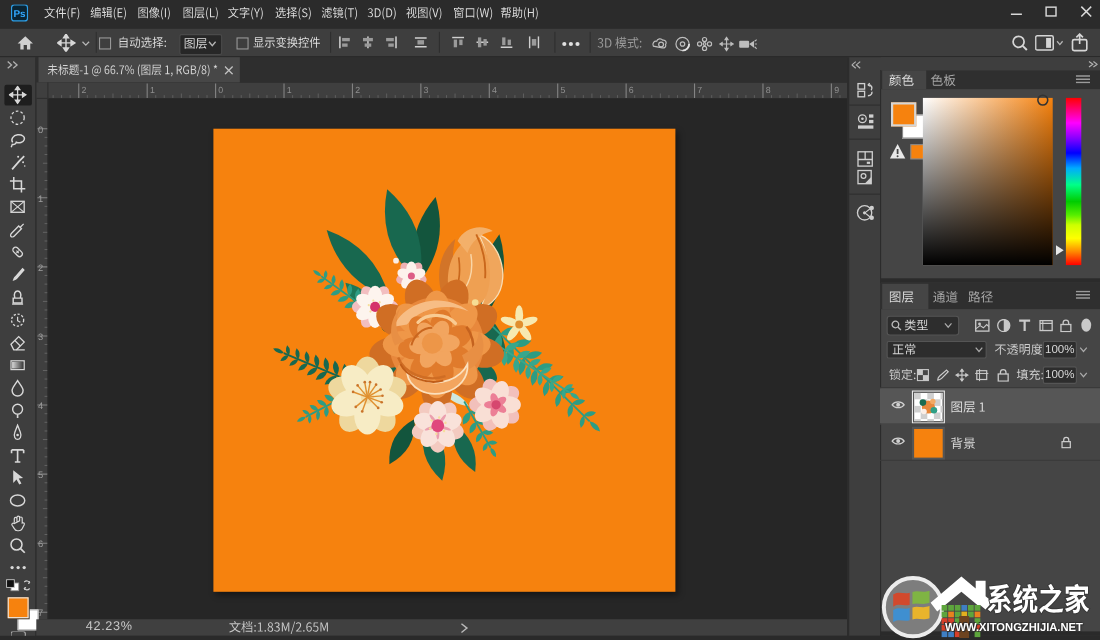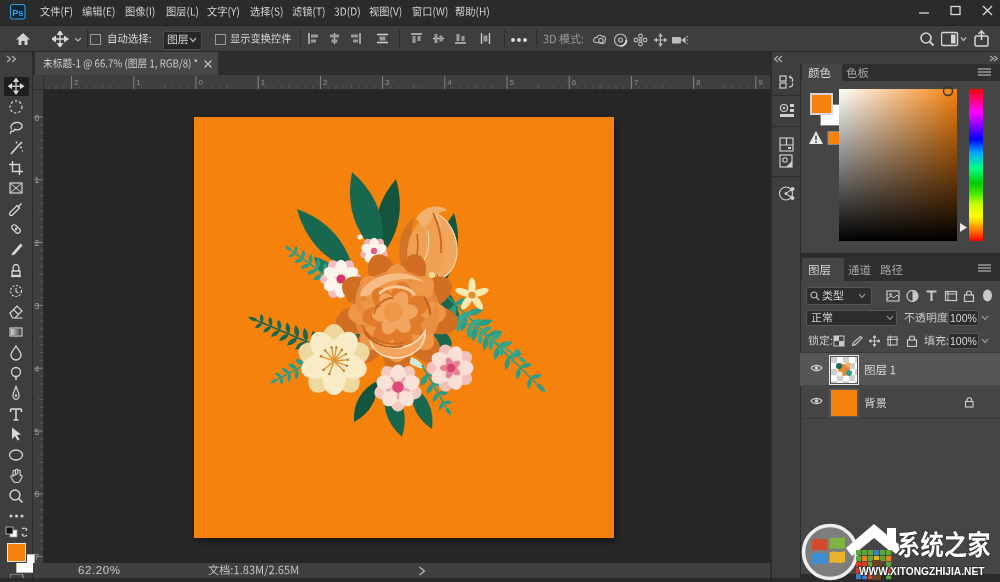--- a/index.html
+++ b/index.html
@@ -945,21 +945,21 @@
     <path transform="translate(0,13.2)" d="M8.5 -4.3V-3.4H3.1V-4.3ZM2.3 -5.0V0.9H3.1V-1.1H8.5V-0.0C8.5 0.1 8.4 0.2 8.2 0.2C8.0 0.2 7.3 0.2 6.7 0.2C6.8 0.4 6.9 0.7 7.0 0.9C7.9 0.9 8.5 0.9 8.8 0.8C9.2 0.7 9.3 0.4 9.3 -0.0V-5.0ZM3.1 -2.7H8.5V-1.7H3.1ZM3.8 -9.7V-8.7H0.9V-8.0H3.8V-6.9C2.6 -6.7 1.4 -6.5 0.6 -6.4L0.8 -5.7L3.8 -6.2V-5.4H4.6V-9.7ZM6.3 -9.7V-6.6C6.3 -5.7 6.6 -5.5 7.7 -5.5C7.9 -5.5 9.4 -5.5 9.7 -5.5C10.5 -5.5 10.8 -5.8 10.9 -6.9C10.6 -7.0 10.3 -7.1 10.1 -7.2C10.1 -6.4 10.0 -6.2 9.6 -6.2C9.3 -6.2 8.0 -6.2 7.8 -6.2C7.3 -6.2 7.2 -6.3 7.2 -6.6V-7.5C8.3 -7.8 9.5 -8.1 10.4 -8.5L9.8 -9.1C9.2 -8.8 8.2 -8.5 7.2 -8.2V-9.7Z M14.3 -7.4H20.2V-6.6H14.3ZM14.3 -8.7H20.2V-7.9H14.3ZM14.5 -3.3H20.0V-2.2H14.5ZM18.7 -0.8C19.7 -0.4 21.0 0.3 21.7 0.8L22.3 0.2C21.6 -0.3 20.3 -0.9 19.2 -1.3ZM14.8 -1.3C14.2 -0.8 13.0 -0.2 12.0 0.1C12.2 0.2 12.5 0.6 12.7 0.7C13.6 0.3 14.9 -0.3 15.6 -1.0ZM16.5 -5.8C16.6 -5.7 16.7 -5.5 16.8 -5.3H12.1V-4.6H22.3V-5.3H17.7C17.6 -5.5 17.5 -5.8 17.3 -6.0H21.0V-9.2H13.5V-6.0H17.1ZM13.7 -4.0V-1.6H16.8V0.1C16.8 0.2 16.8 0.2 16.6 0.2C16.5 0.3 15.9 0.3 15.3 0.2C15.4 0.4 15.5 0.7 15.6 0.9C16.4 0.9 16.9 0.9 17.2 0.8C17.6 0.7 17.7 0.5 17.7 0.1V-1.6H20.8V-4.0Z" fill="#e2e2e2"></path>
   </svg>
 <svg class="abs" style="left:963px;top:396px;" width="12" height="12" viewBox="0 0 12 12">
     <rect x="2.5" y="5.5" width="7.5" height="5.5" fill="none" stroke="#cfcfcf" stroke-width="1.1"></rect>
     <path d="M4 5.5 V4 A2.3 2.3 0 0 1 8.6 4 V5.5" stroke="#cfcfcf" stroke-width="1.1" fill="none"></path>
   </svg>
 <div class="abs" style="left:800px;top:418px;width:200px;height:1px;background:#3a3a3a"></div>
 <div class="abs" style="left:33px;top:563px;width:737px;height:15px;background:#404040"></div>
 <div class="abs" style="left:0px;top:578px;width:1000px;height:4px;background:#2a2a2a"></div>
 <div class="abs" style="left:800px;top:574px;width:200px;height:4px;background:#2a2a2a"></div>
-<div class="abs" style="left:78px;top:564px;font-size:11.5px;color:#c8c8c8;letter-spacing:0.6px">62.20%</div>
+<div class="abs" style="left:78px;top:564px;font-size:11.5px;color:#c8c8c8;letter-spacing:0.6px">42.23%</div>
 <svg style="position:absolute;left:208px;top:560.8px;overflow:visible" width="95" height="18">
     <path transform="translate(0,13.2) scale(0.97,1)" d="M4.9 -9.5C5.2 -8.9 5.6 -8.1 5.7 -7.7L6.7 -8.0C6.5 -8.4 6.1 -9.2 5.8 -9.7ZM0.6 -7.6V-6.8H2.4C3.0 -5.0 4.0 -3.5 5.1 -2.3C3.9 -1.2 2.3 -0.5 0.4 0.1C0.6 0.3 0.9 0.7 1.0 0.9C2.9 0.3 4.5 -0.6 5.8 -1.7C7.1 -0.5 8.6 0.3 10.5 0.8C10.7 0.6 10.9 0.2 11.1 0.0C9.3 -0.4 7.7 -1.2 6.4 -2.3C7.6 -3.5 8.5 -5.0 9.2 -6.8H11.0V-7.6ZM5.8 -2.9C4.7 -4.0 3.9 -5.3 3.3 -6.8H8.2C7.6 -5.2 6.8 -4.0 5.8 -2.9Z M21.3 -8.9C21.0 -8.1 20.6 -6.9 20.2 -6.1L20.8 -5.9C21.3 -6.6 21.7 -7.7 22.1 -8.7ZM16.1 -8.6C16.4 -7.8 16.9 -6.7 17.1 -6.0L17.8 -6.3C17.6 -7.0 17.2 -8.1 16.8 -8.9ZM13.7 -9.7V-7.2H12.0V-6.4H13.6C13.2 -4.8 12.5 -3.0 11.8 -2.0C11.9 -1.8 12.1 -1.5 12.2 -1.2C12.8 -2.0 13.3 -3.3 13.7 -4.6V0.9H14.5V-4.9C14.9 -4.3 15.3 -3.6 15.5 -3.2L16.0 -3.9C15.8 -4.2 14.8 -5.5 14.5 -5.9V-6.4H16.0V-7.2H14.5V-9.7ZM15.7 -0.7V0.1H21.2V0.8H22.0V-5.4H19.5V-9.6H18.6V-5.4H16.0V-4.6H21.2V-3.1H16.1V-2.3H21.2V-0.7Z M24.6 -4.5C25.0 -4.5 25.4 -4.8 25.4 -5.3C25.4 -5.8 25.0 -6.1 24.6 -6.1C24.2 -6.1 23.8 -5.8 23.8 -5.3C23.8 -4.8 24.2 -4.5 24.6 -4.5ZM24.6 0.1C25.0 0.1 25.4 -0.2 25.4 -0.6C25.4 -1.1 25.0 -1.4 24.6 -1.4C24.2 -1.4 23.8 -1.1 23.8 -0.6C23.8 -0.2 24.2 0.1 24.6 0.1Z M27.2 0.0H31.8V-0.9H30.1V-8.4H29.3C28.9 -8.2 28.3 -8.0 27.6 -7.8V-7.2H29.1V-0.9H27.2Z M34.2 0.1C34.6 0.1 34.9 -0.2 34.9 -0.6C34.9 -1.1 34.6 -1.4 34.2 -1.4C33.8 -1.4 33.4 -1.1 33.4 -0.6C33.4 -0.2 33.8 0.1 34.2 0.1Z M39.0 0.1C40.6 0.1 41.6 -0.8 41.6 -2.0C41.6 -3.2 41.0 -3.8 40.2 -4.2V-4.3C40.7 -4.7 41.3 -5.5 41.3 -6.3C41.3 -7.6 40.5 -8.6 39.0 -8.6C37.7 -8.6 36.7 -7.7 36.7 -6.4C36.7 -5.5 37.2 -4.9 37.8 -4.5V-4.4C37.1 -4.0 36.3 -3.2 36.3 -2.1C36.3 -0.8 37.4 0.1 39.0 0.1ZM39.6 -4.6C38.6 -5.0 37.7 -5.4 37.7 -6.4C37.7 -7.2 38.2 -7.8 39.0 -7.8C39.9 -7.8 40.4 -7.1 40.4 -6.3C40.4 -5.7 40.1 -5.1 39.6 -4.6ZM39.0 -0.6C38.0 -0.6 37.2 -1.3 37.2 -2.2C37.2 -3.0 37.7 -3.7 38.4 -4.1C39.6 -3.6 40.6 -3.2 40.6 -2.1C40.6 -1.2 40.0 -0.6 39.0 -0.6Z M45.2 0.1C46.7 0.1 47.9 -0.7 47.9 -2.3C47.9 -3.4 47.1 -4.2 46.1 -4.4V-4.5C47.0 -4.8 47.6 -5.5 47.6 -6.5C47.6 -7.8 46.6 -8.6 45.1 -8.6C44.2 -8.6 43.4 -8.2 42.8 -7.6L43.4 -6.9C43.8 -7.4 44.4 -7.7 45.1 -7.7C46.0 -7.7 46.5 -7.2 46.5 -6.4C46.5 -5.5 46.0 -4.8 44.2 -4.8V-4.0C46.2 -4.0 46.8 -3.3 46.8 -2.3C46.8 -1.3 46.1 -0.7 45.1 -0.7C44.2 -0.7 43.5 -1.2 43.0 -1.7L42.5 -1.0C43.0 -0.4 43.9 0.1 45.2 0.1Z M49.7 0.0H50.7V-4.7C50.7 -5.4 50.6 -6.4 50.5 -7.2H50.6L51.2 -5.2L52.8 -0.9H53.6L55.1 -5.2L55.8 -7.2H55.9C55.8 -6.4 55.7 -5.4 55.7 -4.7V0.0H56.7V-8.4H55.4L53.8 -3.9C53.6 -3.3 53.5 -2.7 53.2 -2.2H53.2C53.0 -2.7 52.8 -3.3 52.6 -3.9L51.0 -8.4H49.7Z M58.0 2.1H58.8L62.2 -9.1H61.5Z M62.9 0.0H68.2V-0.9H65.9C65.4 -0.9 64.9 -0.9 64.5 -0.8C66.5 -2.7 67.8 -4.4 67.8 -6.1C67.8 -7.6 66.8 -8.6 65.3 -8.6C64.3 -8.6 63.5 -8.1 62.8 -7.3L63.5 -6.8C63.9 -7.3 64.5 -7.7 65.2 -7.7C66.3 -7.7 66.8 -7.0 66.8 -6.1C66.8 -4.6 65.5 -2.9 62.9 -0.6Z M70.4 0.1C70.8 0.1 71.1 -0.2 71.1 -0.6C71.1 -1.1 70.8 -1.4 70.4 -1.4C69.9 -1.4 69.6 -1.1 69.6 -0.6C69.6 -0.2 69.9 0.1 70.4 0.1Z M75.4 0.1C76.7 0.1 77.9 -1.0 77.9 -2.6C77.9 -4.4 76.9 -5.2 75.5 -5.2C74.9 -5.2 74.1 -4.9 73.6 -4.2C73.6 -6.8 74.6 -7.7 75.8 -7.7C76.3 -7.7 76.8 -7.5 77.1 -7.1L77.7 -7.7C77.2 -8.2 76.6 -8.6 75.7 -8.6C74.1 -8.6 72.6 -7.3 72.6 -4.0C72.6 -1.2 73.8 0.1 75.4 0.1ZM73.6 -3.4C74.2 -4.2 74.8 -4.5 75.3 -4.5C76.4 -4.5 76.9 -3.7 76.9 -2.6C76.9 -1.4 76.2 -0.7 75.4 -0.7C74.4 -0.7 73.7 -1.6 73.6 -3.4Z M81.4 0.1C82.8 0.1 84.1 -0.9 84.1 -2.7C84.1 -4.6 83.0 -5.4 81.6 -5.4C81.1 -5.4 80.7 -5.3 80.3 -5.1L80.5 -7.5H83.7V-8.4H79.6L79.3 -4.5L79.9 -4.1C80.4 -4.5 80.7 -4.6 81.3 -4.6C82.4 -4.6 83.1 -3.9 83.1 -2.7C83.1 -1.5 82.3 -0.7 81.3 -0.7C80.3 -0.7 79.7 -1.2 79.2 -1.7L78.7 -1.0C79.2 -0.4 80.0 0.1 81.4 0.1Z M85.9 0.0H86.8V-4.7C86.8 -5.4 86.8 -6.4 86.7 -7.2H86.8L87.4 -5.2L89.0 -0.9H89.7L91.3 -5.2L92.0 -7.2H92.1C92.0 -6.4 91.9 -5.4 91.9 -4.7V0.0H92.9V-8.4H91.6L90.0 -3.9C89.8 -3.3 89.7 -2.7 89.4 -2.2H89.4C89.2 -2.7 89.0 -3.3 88.8 -3.9L87.2 -8.4H85.9Z" fill="#c8c8c8"></path>
   </svg>
 <svg class="abs" style="left:418px;top:566px;" width="8" height="10" viewBox="0 0 8 10">
     <path d="M1.5 1 L6.5 5 L1.5 9" stroke="#b8b8b8" stroke-width="1.3" fill="none"></path>
   </svg>
 <svg class="abs" style="left:801px;top:520px;" width="62" height="62" viewBox="0 0 62 62">
     <circle cx="29" cy="32" r="26.5" fill="#7d7d7d" stroke="#ededed" stroke-width="3.6"></circle>
     <g transform="translate(11,16)">
       <path d="M0 4.5 C5.5 1 9.5 4.5 15 2.8 L15 13.8 C9.5 15.5 5.5 12 0 15.5 Z" fill="#d2492c"></path>

